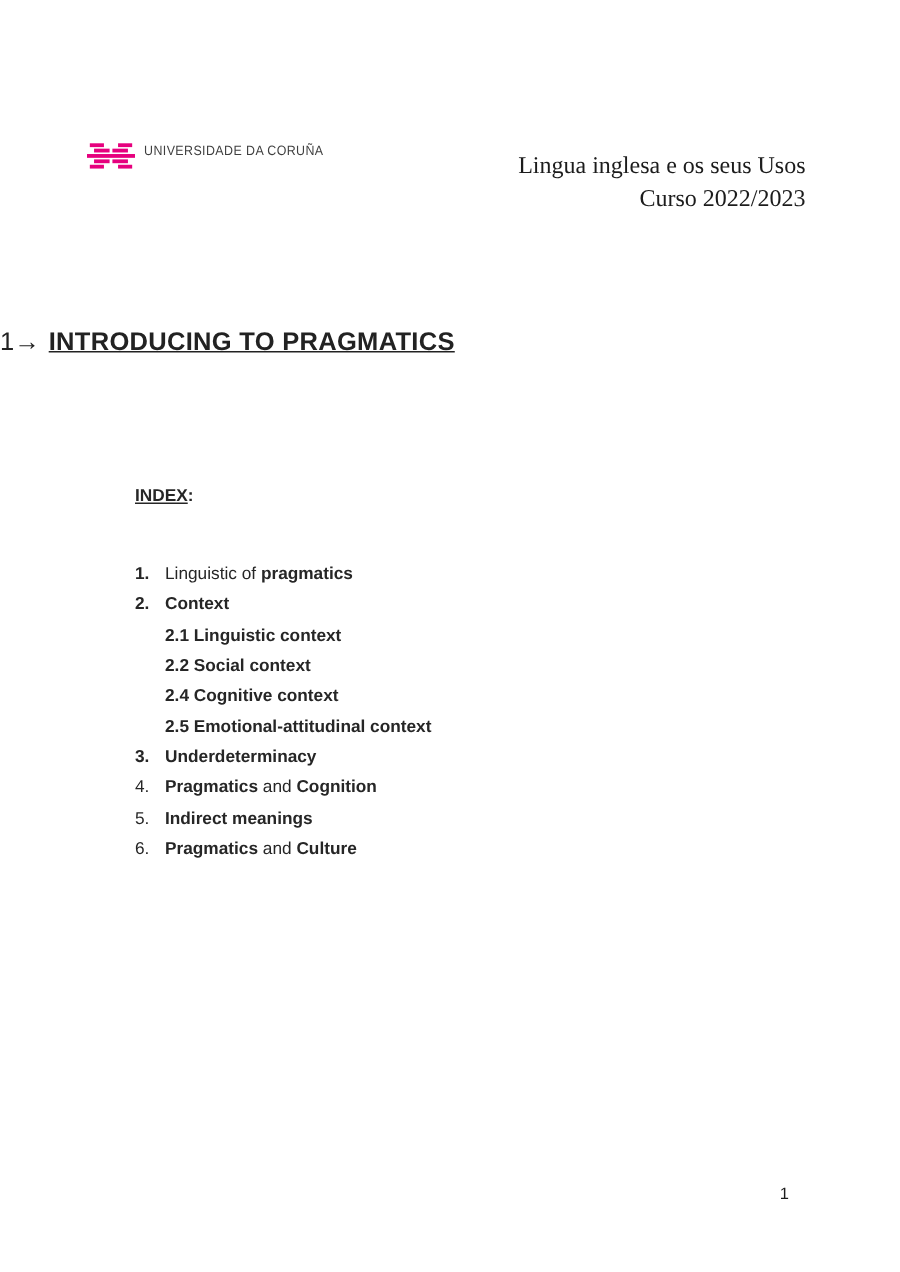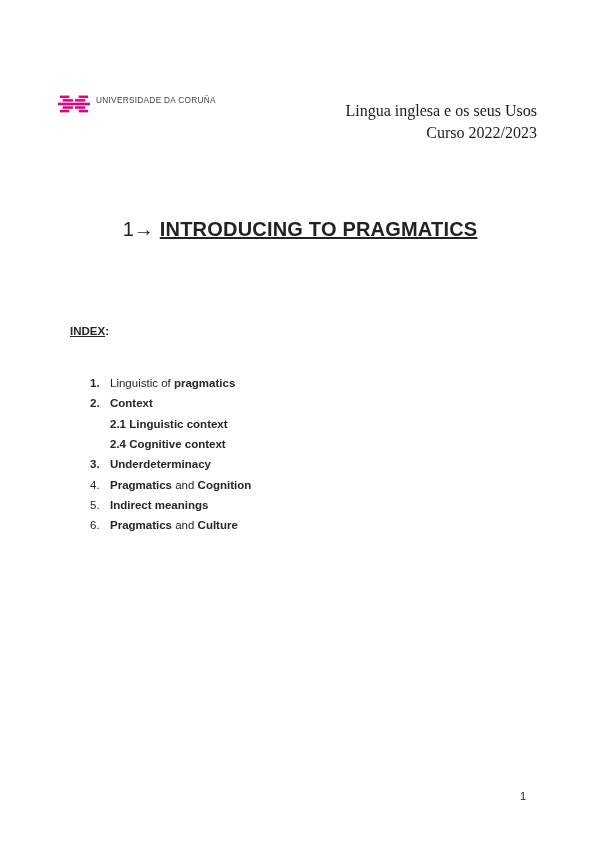--- a/index.html
+++ b/index.html
@@ -32,33 +32,32 @@
     text-align: right;
     font-family: "Liberation Serif", serif;
     font-size: 16px; line-height: 22px;
     color: #1c1c1c;
     margin-top: 35px;
   }
 
   
   .title {
     position: absolute; top: 218px; left: 0; width: 600px;
-    text-align: center;
-    font-size: 20px; color: #222;
+    font-size: 17px; color: #222;
     white-space: nowrap;
   }
   .title-prefix { font-weight: 400; margin-right: 6px; }
   .title-main { font-weight: 700; text-decoration: underline; letter-spacing: 0.2px; }
 
   
   .index-heading {
     position: absolute; left: 70px; top: 325px;
     font-size: 11.5px; font-weight: 700;
   }
-  .index-heading .u { text-decoration: underline; }
+  .index-heading .u { text-decoration: underline; margin-left: 20px; }
 
   
   .index-list {
     position: absolute; left: 90px; top: 373px;
     font-size: 11.5px;
   }
   .row {
     display: flex; align-items: center;
     height: 20.3px; white-space: pre;
   }
@@ -110,21 +109,27 @@
   <div class="row">
     <span class="num b">1.</span><span class="r">Linguistic of </span><span class="b">pragmatics</span>
   </div>
   <div class="row">
     <span class="num b">2.</span><span class="b">Context</span>
   </div>
   <div class="row sub">
     <span class="b">2.1 Linguistic context</span>
   </div>
   <div class="row sub">
+    <span class="b">2.2 Social context</span>
+  </div>
+  <div class="row sub">
     <span class="b">2.4 Cognitive context</span>
+  </div>
+  <div class="row sub">
+    <span class="b">2.5 Emotional-attitudinal context</span>
   </div>
   <div class="row">
     <span class="num b">3.</span><span class="b">Underdeterminacy</span>
   </div>
   <div class="row">
     <span class="num r">4.</span><span class="b">Pragmatics </span><span class="r">and </span><span class="b">Cognition</span>
   </div>
   <div class="row">
     <span class="num r">5.</span><span class="b">Indirect meanings</span>
   </div>

